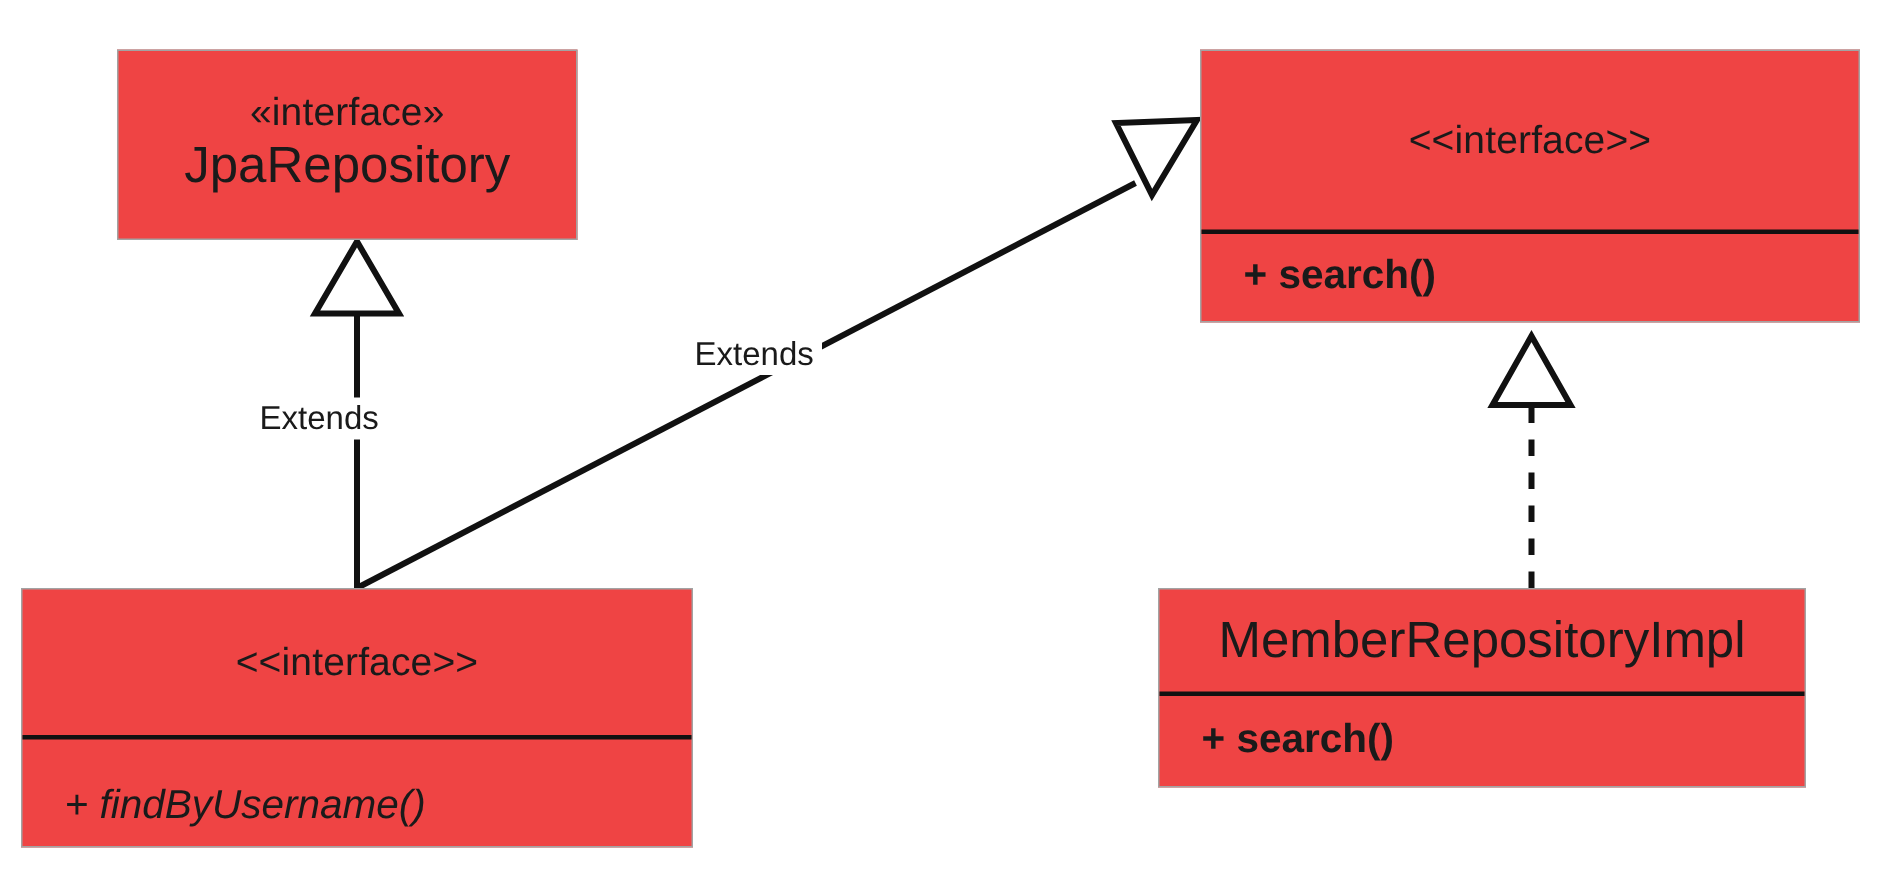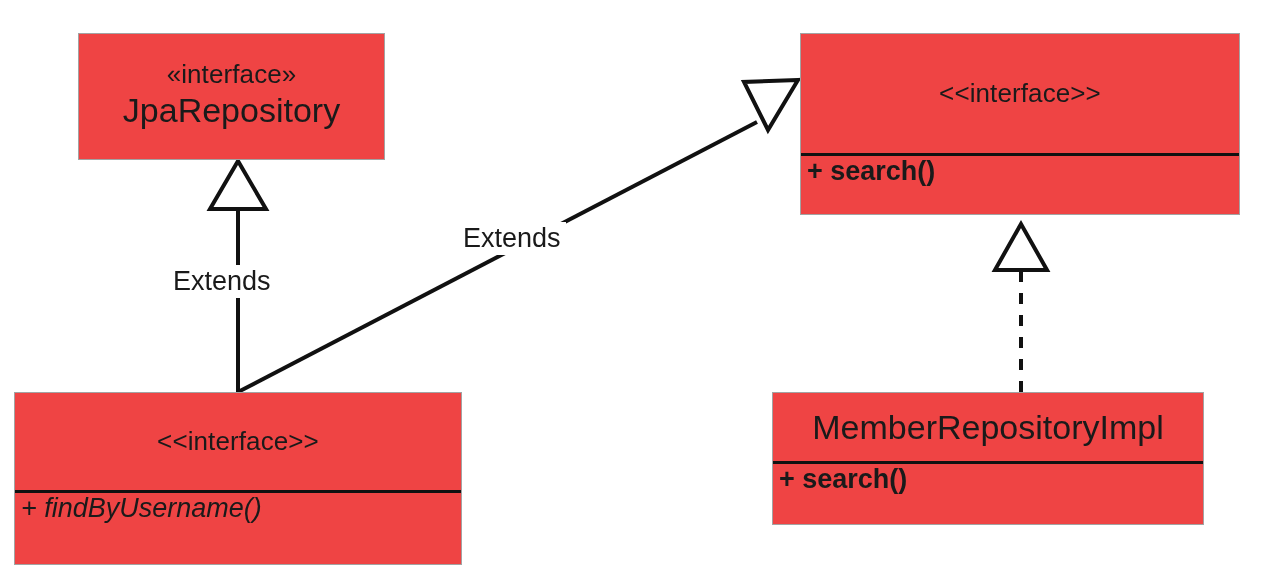--- a/index.html
+++ b/index.html
@@ -46,34 +46,34 @@
     white-space: nowrap;
   }
   .box-header .cls-name {
     font-size: 34px;
     white-space: nowrap;
   }
   .box-compartment {
     box-sizing: border-box;
     border-top: 3px solid #111111;
     display: flex;
-    align-items: flex-start;
-    padding-left: 6px;
+    align-items: center;
+    padding-left: 28px;
   }
   .box-compartment .member {
     font-size: 27px;
     white-space: nowrap;
   }
   .member.bold {
     font-weight: bold;
   }
   .edge-label {
     position: absolute;
     background: #ffffff;
-    font-size: 27px;
+    font-size: 22px;
     line-height: 1;
     padding: 3px 5px;
     white-space: nowrap;
     z-index: 4;
   }
 </style>
 </head>
 <body>
 
 <div id="canvas">

